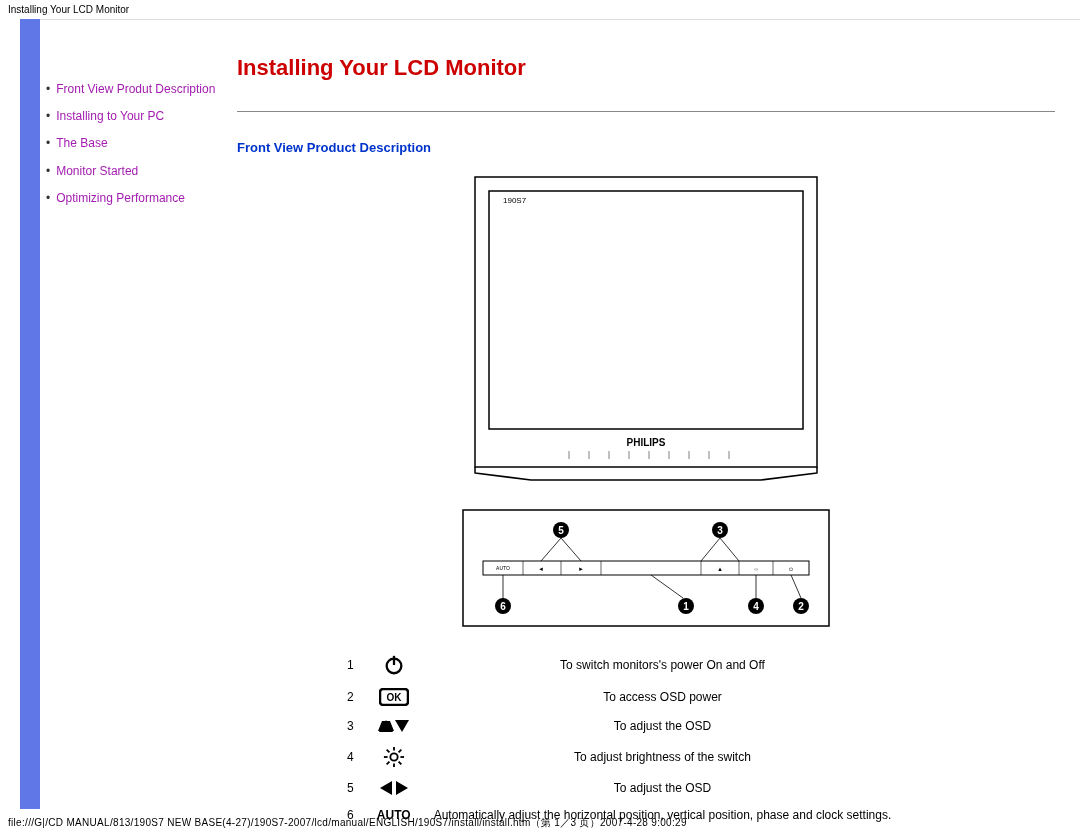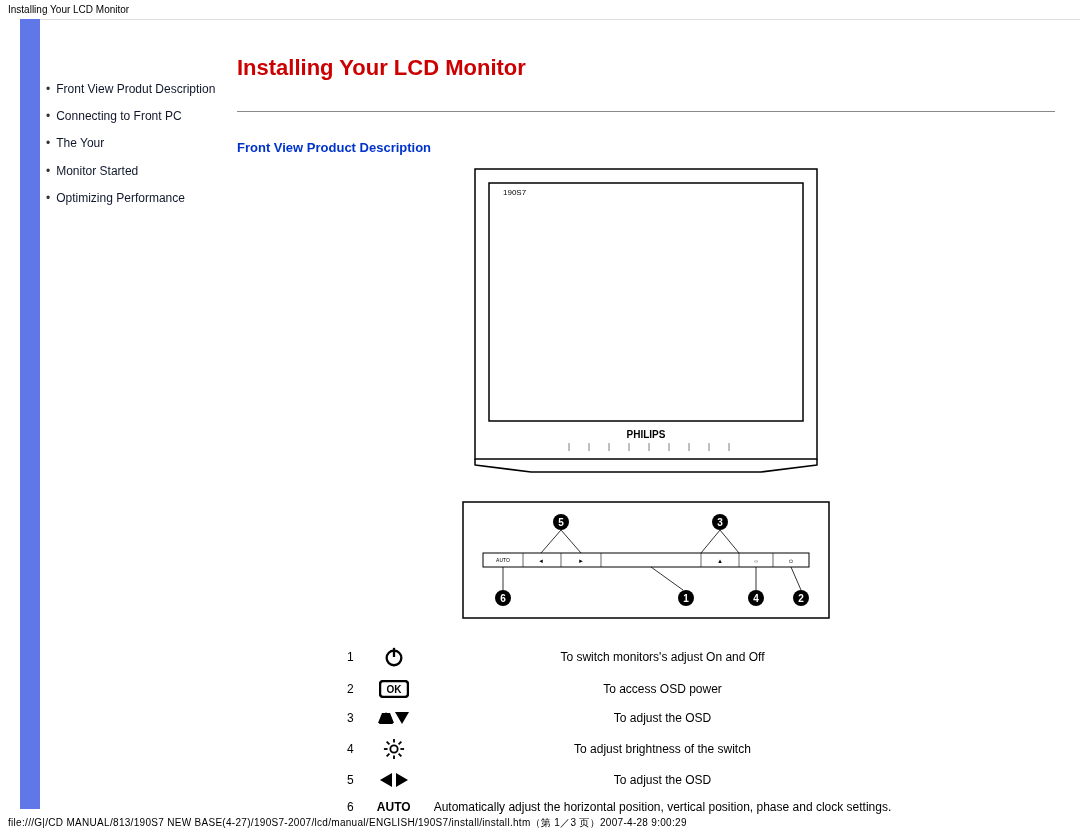--- a/index.html
+++ b/index.html
@@ -3,25 +3,25 @@
 <meta charset="utf-8">
 <style>
 html,body{margin:0;padding:0;font-family:Arial,Helvetica,sans-serif;background:#fff;width:1080px}
 .header-text{font-size:10px;padding:4px 0 4px 8px;color:#000}
 .page-frame{position:relative;margin:0 0 0 20px}
 .blue-bar{background:#5f77e7;width:20px;height:790px;position:absolute;left:0;top:0}
 .content-area{margin-left:20px;background:#fff;height:790px;display:flex;border-top:1px solid #ddd}
 .sidebar{width:175px;padding:60px 6px 0 6px;font-size:12px;line-height:1.6;color:#0033cc}
 .sidebar .nav-row{display:flex;margin-bottom:8px}
 .sidebar .bullet{color:#333;margin-right:6px}
-.sidebar .link{color:#0f172a}
+.sidebar .link{color:#a21caf}
 .main{padding:35px 25px 0 10px;flex:1}
 .page-title{font-family:Tahoma,Arial,sans-serif;color:#cc0000;font-weight:bold;font-size:22px;margin-bottom:30px}
 hr.rule{border:none;border-top:1px solid #888;margin:0 0 28px 0}
-.section-heading{color:#0033cc;font-weight:bold;font-size:13px;margin-bottom:10px}
+.section-heading{color:#0033cc;font-weight:bold;font-size:13px;margin-bottom:18px}
 .diagram-zone{text-align:center}
 .monitor-svg,.panel-svg{display:block;margin:0 auto}
 .legend-table{margin:20px auto 0 100px;font-size:12px;color:#000;border-collapse:collapse}
 .legend-table td{padding:6px 10px;vertical-align:middle}
 .icon-cell{width:40px;}
 .auto-label{font-weight:bold}
 .footer-text{font-size:10px;padding:6px 0 6px 8px;color:#000;letter-spacing:0.3px}
 .icon-svg{vertical-align:middle}
 </style>
 </head>
@@ -33,25 +33,25 @@
   <div class="blue-bar"></div>
   <div class="content-area">
 
     <div class="sidebar">
       <div class="nav-row">
         <span class="bullet">•</span>
         <span class="link">Front View Produt Description</span>
       </div>
       <div class="nav-row">
         <span class="bullet">•</span>
-        <span class="link">Connecting to Front PC</span>
-      </div>
-      <div class="nav-row">
-        <span class="bullet">•</span>
-        <span class="link">The Your</span>
+        <span class="link">Installing to Your PC</span>
+      </div>
+      <div class="nav-row">
+        <span class="bullet">•</span>
+        <span class="link">The Base</span>
       </div>
       <div class="nav-row">
         <span class="bullet">•</span>
         <span class="link">Monitor Started</span>
       </div>
       <div class="nav-row">
         <span class="bullet">•</span>
         <span class="link">Optimizing Performance</span>
       </div>
     </div>
@@ -129,21 +129,21 @@
         <table class="legend-table">
           <tbody>
               <tr>
             <td>1</td>
             <td class="icon-cell">
               <svg class="icon-svg" width="22" height="22" viewBox="0 0 24 24">
                     <circle cx="12" cy="13" r="8" fill="none" stroke="#000" stroke-width="2.5"></circle>
                     <line x1="12" y1="2" x2="12" y2="12" stroke="#000" stroke-width="2.5"></line>
                   </svg>
             </td>
-            <td>To switch monitors's adjust On and Off</td>
+            <td>To switch monitors's power On and Off</td>
           </tr>
           <tr>
             <td>2</td>
             <td class="icon-cell">
               <svg class="icon-svg" width="30" height="18" viewBox="0 0 30 18">
                     <rect x="1" y="1" width="28" height="16" rx="3" fill="none" stroke="#000" stroke-width="2.5"></rect>
                     <text x="15" y="13" font-size="10" text-anchor="middle" font-weight="bold">OK</text>
                   </svg>
             </td>
             <td>To access OSD power</td>

